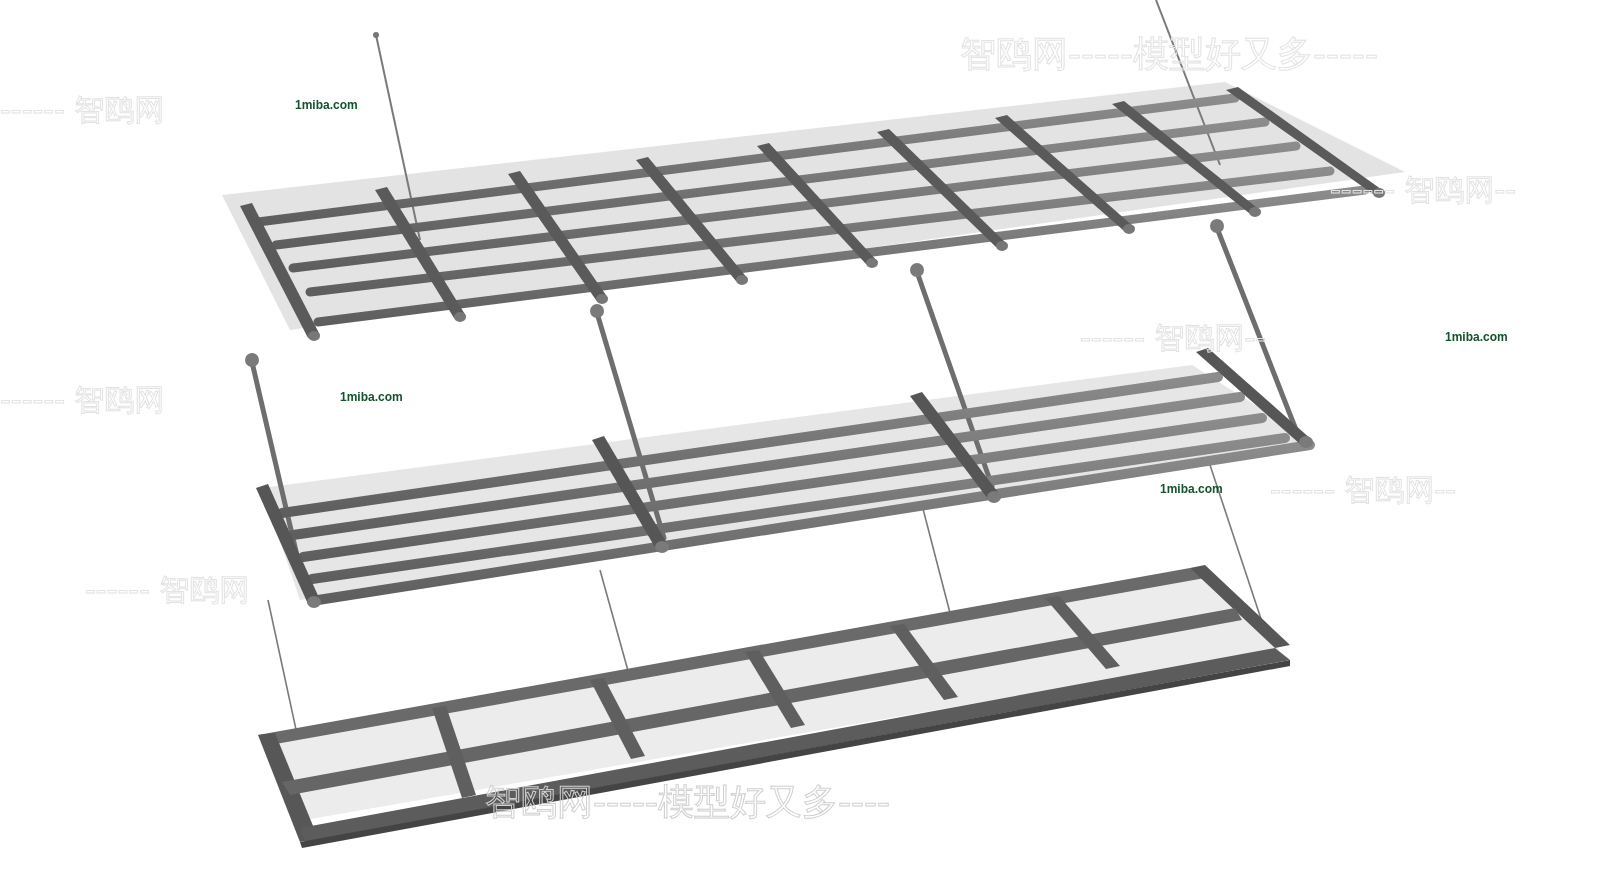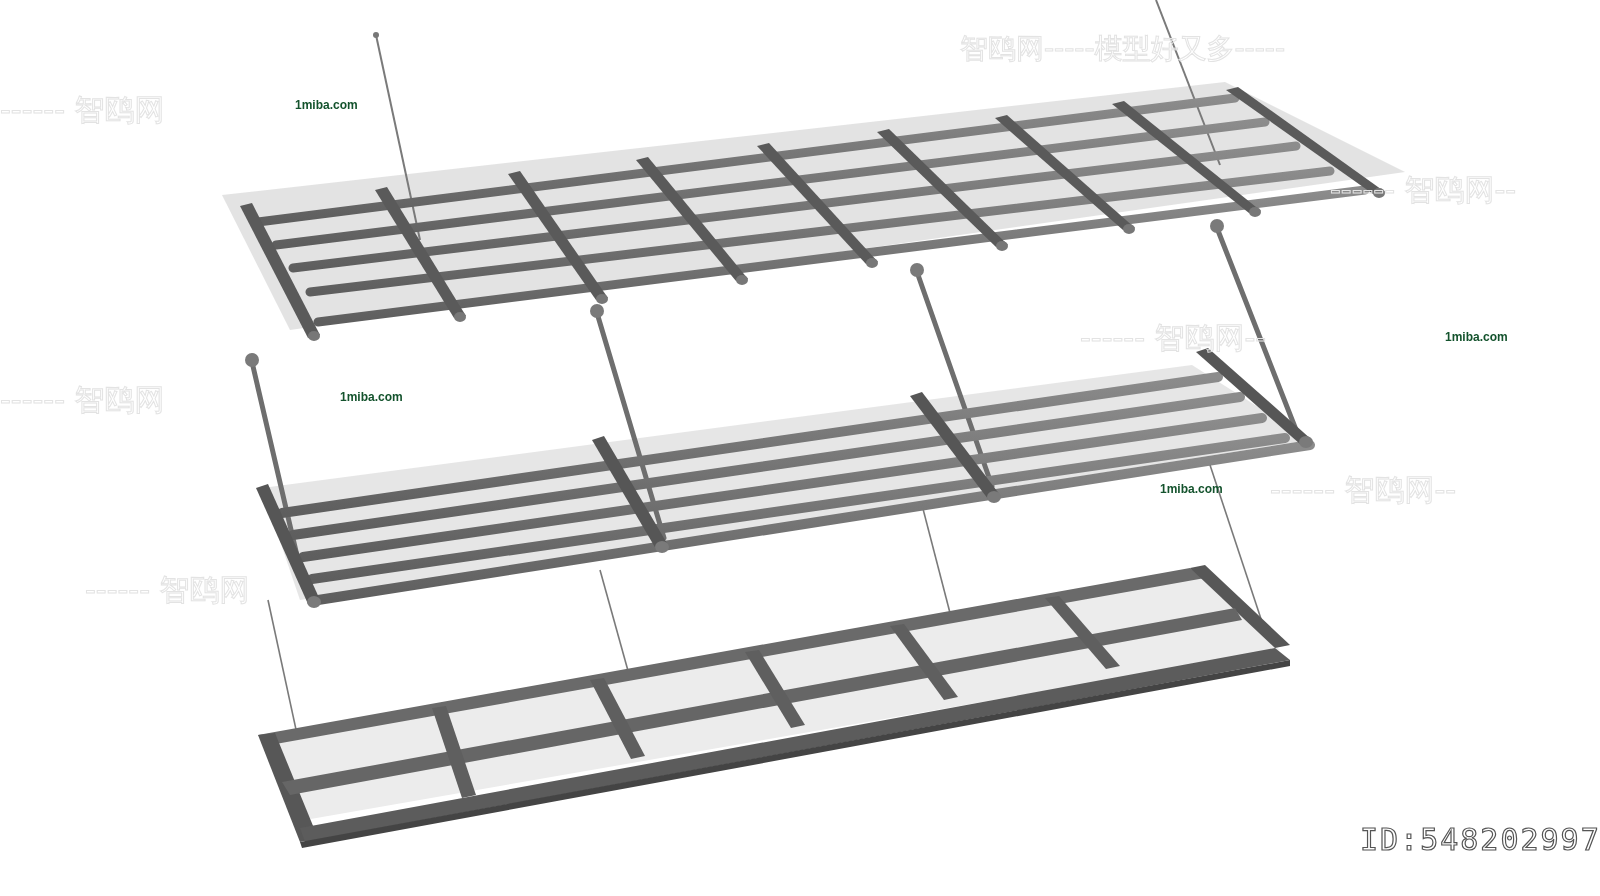--- a/index.html
+++ b/index.html
@@ -122,25 +122,25 @@
       <polygon points="432,708 446,706 476,795 462,798"></polygon>
       <polygon points="590,680 604,678 645,756 631,759"></polygon>
       <polygon points="745,652 759,650 805,725 791,728"></polygon>
       <polygon points="890,626 904,624 958,697 944,700"></polygon>
       <polygon points="1045,598 1059,596 1120,666 1106,669"></polygon>
     </g>
   </g>
 </svg>
 
 
-<div class="wm" style="left:960px;top:30px;font-size:28px;">智鸥网-----模型好又多-----</div>
+<div class="wm" style="left:960px;top:30px;font-size:36px;">智鸥网-----模型好又多-----</div>
 <div class="wm" style="left:0px;top:90px;font-size:30px;">------ 智鸥网</div>
 <div class="wm-small" style="left:295px;top:98px;">1miba.com</div>
 <div class="wm" style="left:1330px;top:170px;font-size:30px;">------ 智鸥网--</div>
 <div class="wm" style="left:0px;top:380px;font-size:30px;">------ 智鸥网</div>
 <div class="wm-small" style="left:340px;top:390px;">1miba.com</div>
 <div class="wm" style="left:1080px;top:318px;font-size:30px;">------ 智鸥网--</div>
 <div class="wm-small" style="left:1445px;top:330px;">1miba.com</div>
 <div class="wm-small" style="left:1160px;top:482px;">1miba.com</div>
 <div class="wm" style="left:1270px;top:470px;font-size:30px;">------ 智鸥网--</div>
 <div class="wm" style="left:85px;top:570px;font-size:30px;">------ 智鸥网</div>
-<div class="wm-id" style="left:1360px;top:822px;">ID:548202997</div>
+<div class="wm" style="left:485px;top:778px;font-size:36px;-webkit-text-stroke:1px #d0d0d0;">智鸥网-----模型好又多----</div>
 </div>
 
 </body></html>

